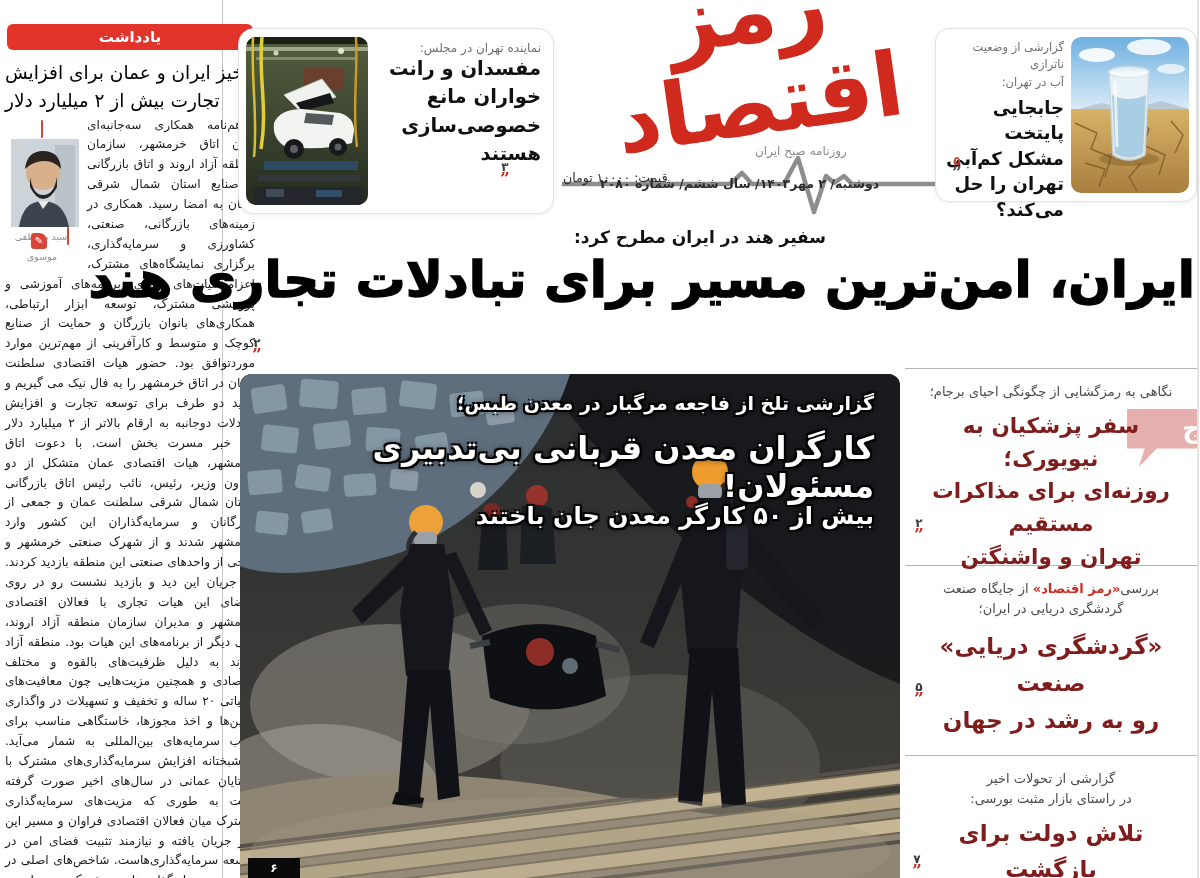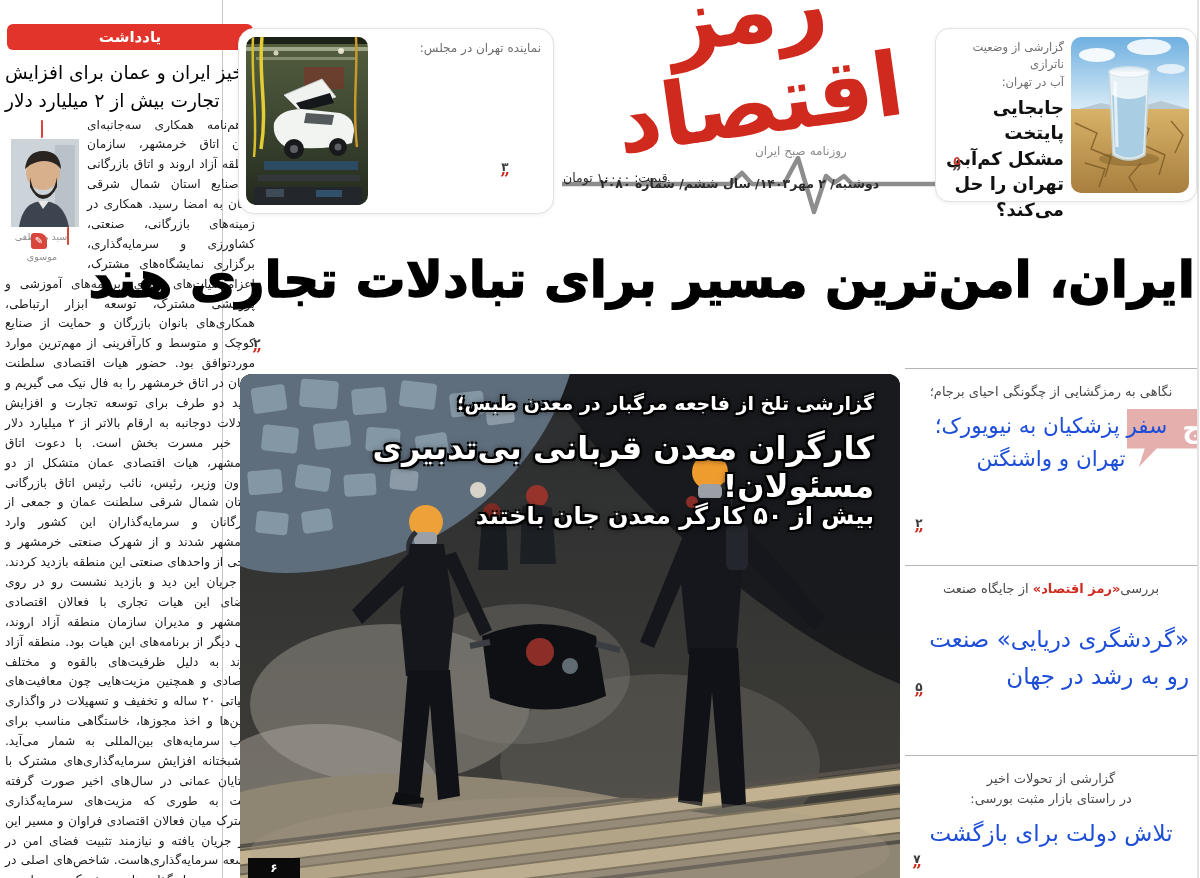--- a/index.html
+++ b/index.html
@@ -65,29 +65,29 @@
   .ph-head{top:55px;font-size:32px;letter-spacing:-1px;}
   .ph-sub{top:128px;font-size:24px;}
   .photo-badge{position:absolute;left:8px;bottom:0;min-width:40px;height:20px;background:#0a0a0a;color:#fff;
                font-size:12px;font-weight:bold;text-align:center;line-height:20px;padding:0 6px;}
 
   
   #rail{position:absolute;left:905px;top:368px;width:292px;height:510px;overflow:hidden;}
   .rail-item{position:relative;border-top:1px solid #b5b5b5;text-align:center;box-sizing:border-box;padding:13px 8px 0 8px;}
   .rail-kicker{font-size:13px;color:#4a4a4a;line-height:1.55;}
   .rail-brand{color:#cf2b1e;font-weight:bold;}
-  .rail-head{font-weight:normal;color:#1d4ed8;letter-spacing:-0.5px;}
+  .rail-head{font-weight:bold;color:#7f1d1d;letter-spacing:-0.5px;}
   #rail-item-1{height:197px;}
   #rail-item-1 .rail-head{font-size:21.5px;line-height:1.52;margin-top:8px;position:relative;z-index:1;}
   #rail-item-1 .pref{position:absolute;left:5px;bottom:22px;}
   .pink-banner{position:absolute;right:-4px;top:40px;width:74px;height:58px;z-index:0;background:#e4afad;
                clip-path:polygon(0 0,100% 0,100% 68%,40% 68%,16% 100%,24% 68%,0 68%);
                color:#fff;font-weight:bold;font-size:26px;line-height:38px;text-align:right;direction:ltr;padding-left:6px;box-sizing:border-box;}
   #rail-item-2{height:190px;}
-  #rail-item-2 .rail-head{font-size:23px;line-height:1.6;margin-top:22px;text-align:right;}
+  #rail-item-2 .rail-head{font-size:23px;line-height:1.6;margin-top:9px;}
   #rail-item-2 .pref{position:absolute;left:5px;bottom:48px;}
   #rail-item-3{height:130px;}
   #rail-item-3 .rail-head{font-size:23px;line-height:1.55;margin-top:7px;}
   #rail-item-3 .pref{position:absolute;left:3px;bottom:6px;}
 </style>
 </head>
 <body>
 
 <div id="page">
 
@@ -158,20 +158,26 @@
           <circle cx="92" cy="110" r="3.5" fill="#5c6065"></circle>
         <rect x="18" y="124" width="94" height="9" fill="#2c4b63"></rect>
         <rect x="12" y="138" width="102" height="6" fill="#35383b"></rect>
         <rect x="8" y="150" width="108" height="18" fill="#23262a"></rect>
         <rect x="20" y="152" width="18" height="8" fill="#3e4a55"></rect>
         <rect x="70" y="153" width="26" height="7" fill="#31506a"></rect>
       </svg>
     </div>
     <div class="card-text">
       <div class="kicker">نماینده تهران در مجلس:</div>
+      <div class="card-head">
+        <div>مفسدان و رانت</div>
+        <div>خواران مانع</div>
+        <div>خصوصی‌سازی</div>
+        <div>هستند</div>
+      </div>
     </div>
     <div class="pref">
       <span class="num">۳</span>
       <span class="qm">”</span>
     </div>
   </div>
 
   <div id="water-card" class="card">
     <div class="water-photo">
       <svg width="118" height="156" viewBox="0 0 118 156">
@@ -216,20 +222,21 @@
         <div>تهران را حل</div>
         <div>می‌کند؟</div>
       </div>
     </div>
     <div class="pref">
       <span class="num">۵</span>
       <span class="qm">”</span>
     </div>
   </div>
 
+  <div class="lead-kicker">سفیر هند در ایران مطرح کرد:</div>
   <div class="lead-headline">ایران، امن‌ترین مسیر برای تبادلات تجاری هند</div>
   <div class="pref lead-pref">
     <span class="num">۲</span>
     <span class="qm">”</span>
   </div>
 
   <div id="mine-card">
     <svg width="660" height="504" viewBox="0 0 660 504">
       <defs>
         <linearGradient id="gDark" x1="0" y1="0" x2="0" y2="1">
@@ -314,33 +321,35 @@
     <div class="photo-badge">۶</div>
   </div>
 
   <div id="rail">
 
     <div id="rail-item-1" class="rail-item">
       <div class="pink-banner">ج</div>
       <div class="rail-kicker">نگاهی به رمزگشایی از چگونگی احیای برجام؛</div>
       <div class="rail-head">
         <div>سفر پزشکیان به نیویورک؛</div>
+        <div>روزنه‌ای برای مذاکرات مستقیم</div>
         <div>تهران و واشنگتن</div>
       </div>
       <div class="pref">
         <span class="num">۲</span>
         <span class="qm">”</span>
       </div>
     </div>
 
     <div id="rail-item-2" class="rail-item">
       <div class="rail-kicker">
         <div>
           <span>بررسی</span><span class="rail-brand">«رمز اقتصاد»</span><span> از جایگاه صنعت</span>
         </div>
+        <div>گردشگری دریایی در ایران؛</div>
       </div>
       <div class="rail-head">
         <div>«گردشگری دریایی» صنعت</div>
         <div>رو به رشد در جهان</div>
       </div>
       <div class="pref">
         <span class="num">۵</span>
         <span class="qm">”</span>
       </div>
     </div>

